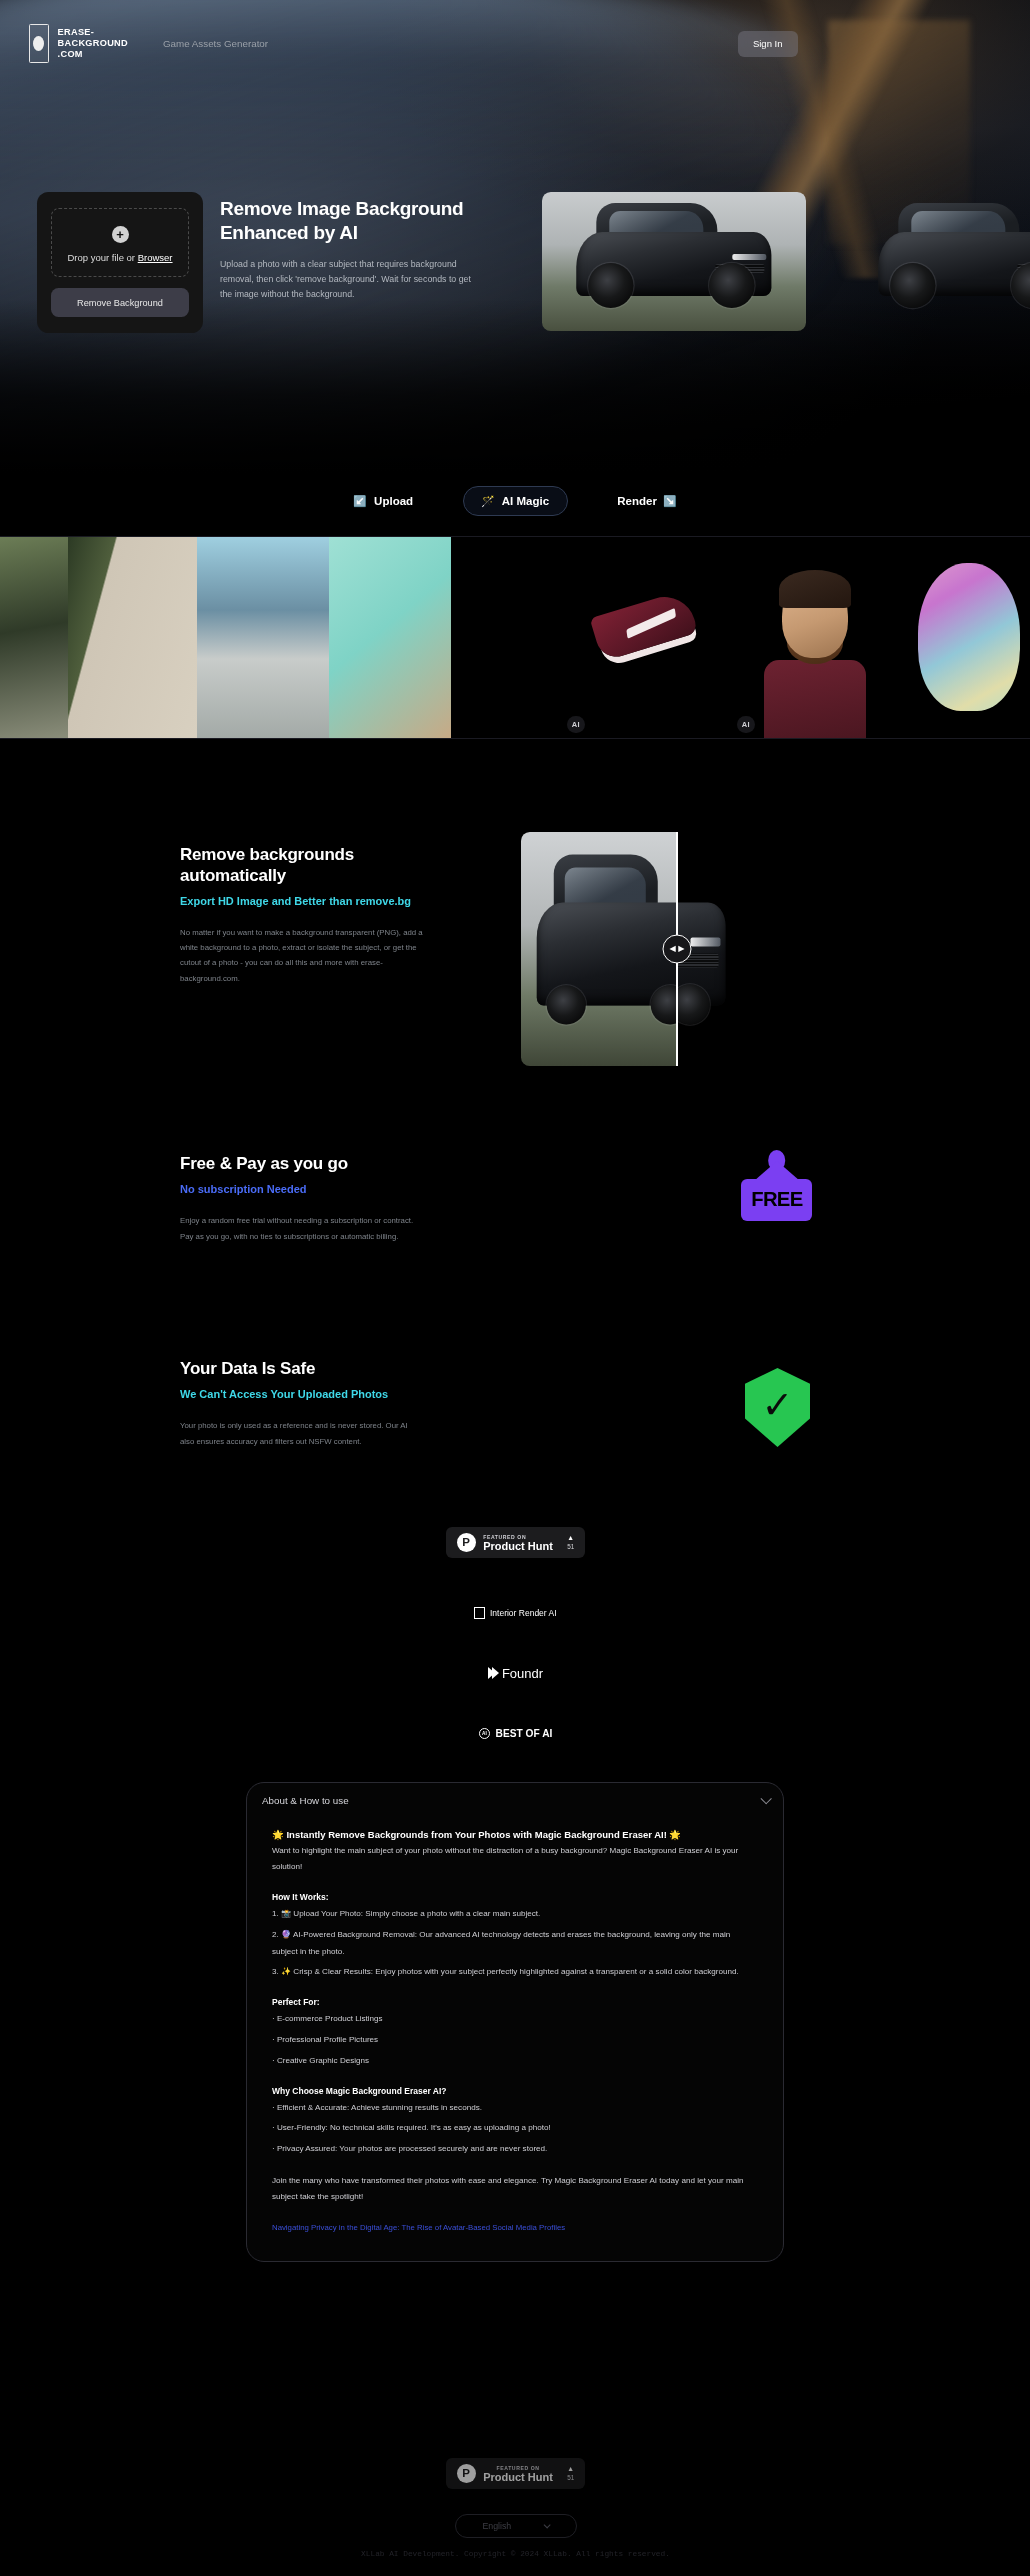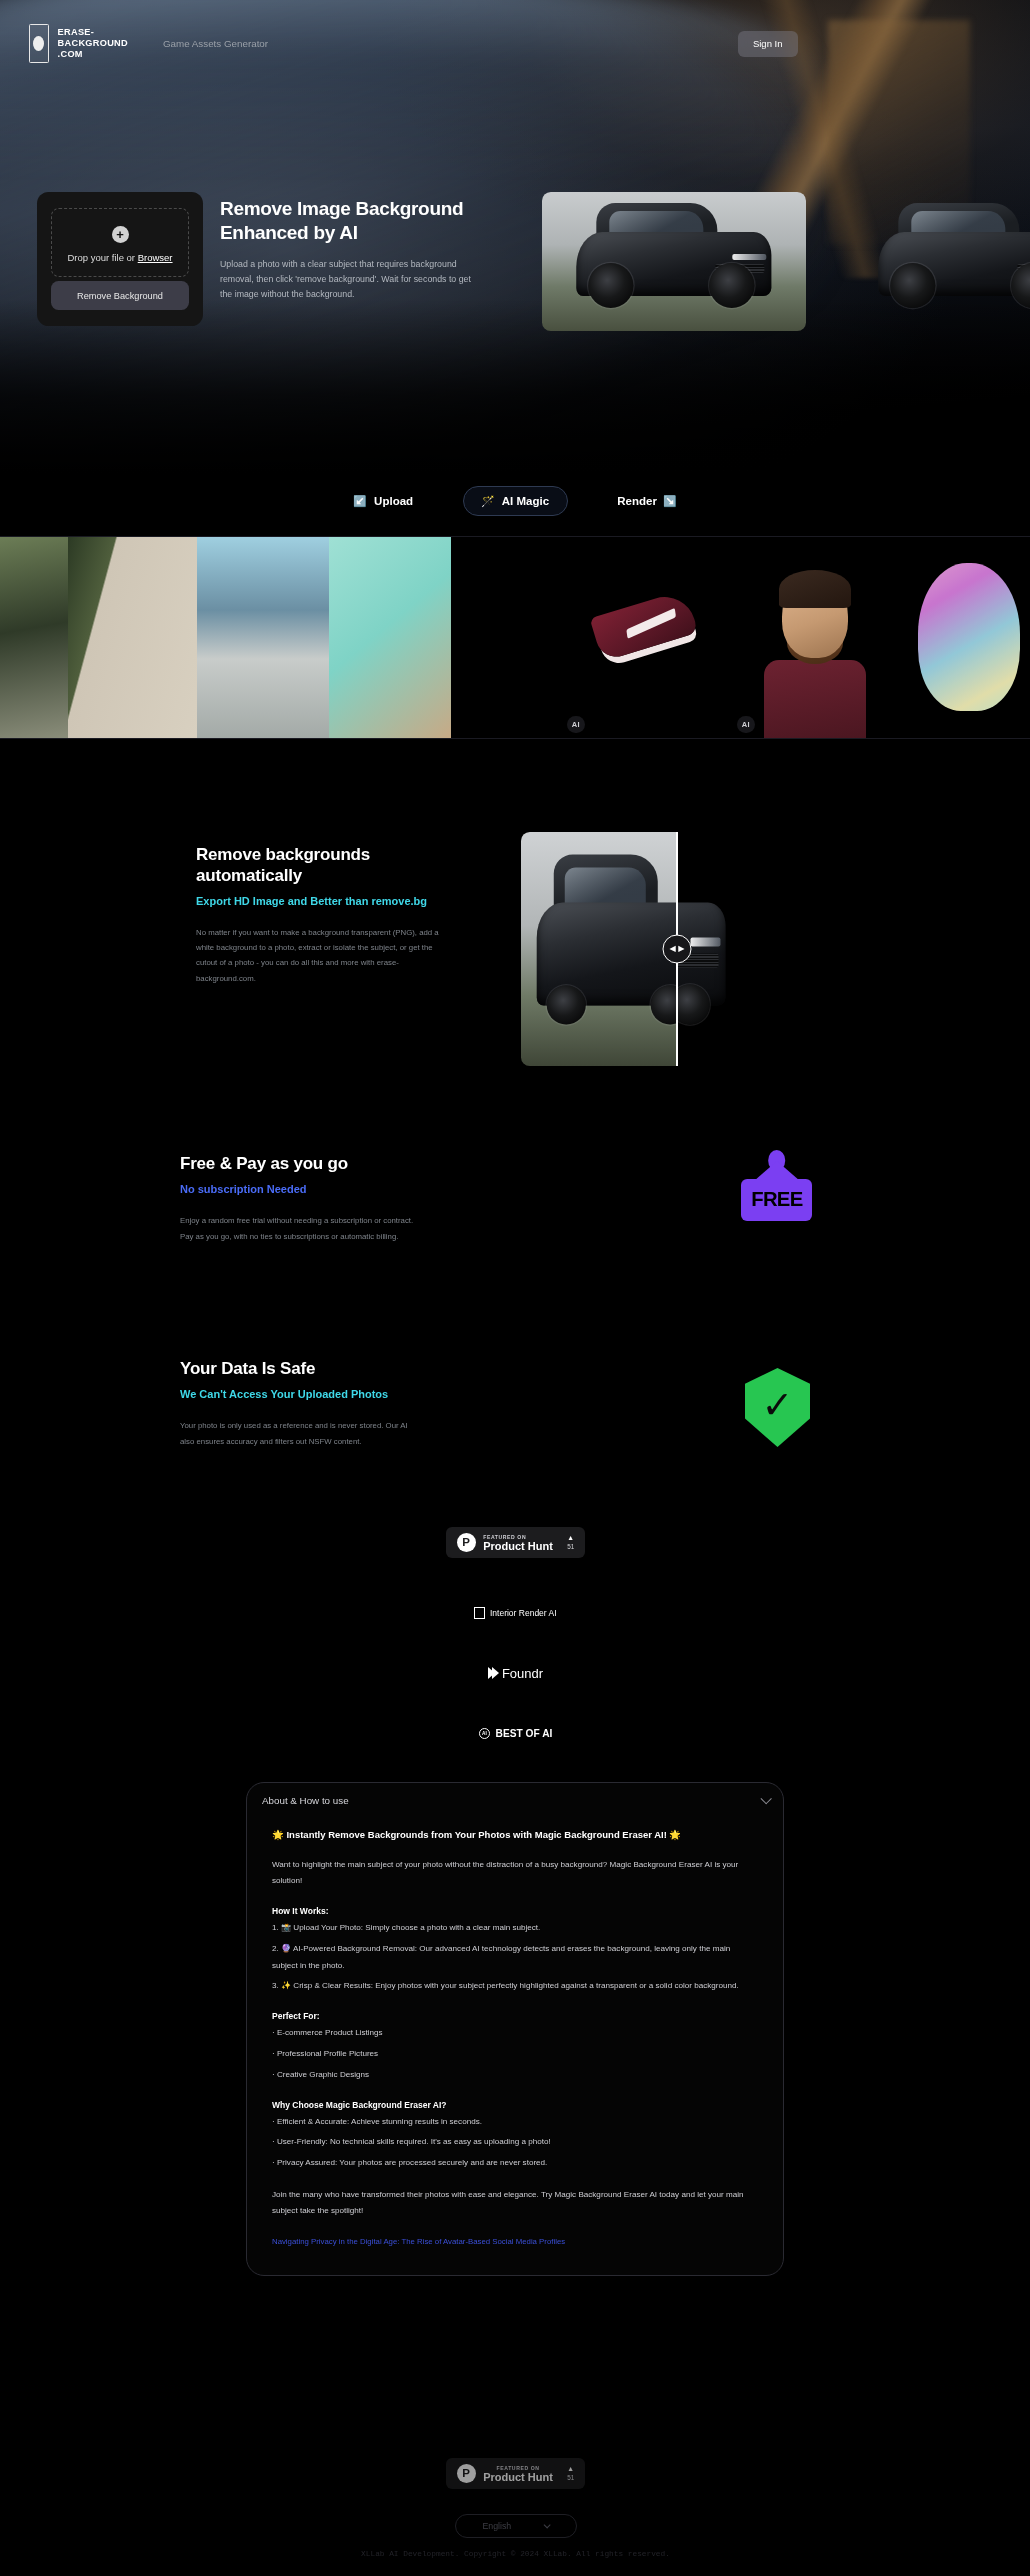--- a/index.html
+++ b/index.html
@@ -83,21 +83,21 @@
     padding:17px 6.8px 13px; text-align:center; cursor:pointer;
   }
   .plus-circle {
     width:17px; height:17px; border-radius:50%; background:#d2d2d2;
     margin:0 auto 9.5px; display:flex; align-items:center; justify-content:center;
     color:#111; font-size:13px; font-weight:bold; line-height:1;
   }
   .drop-text { font-size:9.5px; color:#ddd; }
   .drop-text u { color:#fff; }
   .remove-btn {
-    margin-top:4px; width:100%; background:#3d3d48; color:#e8e8e8;
+    margin-top:11px; width:100%; background:#3d3d48; color:#e8e8e8;
     border:none; border-radius:7.5px; padding:9.5px 0; font-size:9.2px;
     cursor:pointer; font-family:inherit;
   }
 
   
   .hero-copy { position:absolute; left:220px; top:197px; width:271px; z-index:15; }
   .hero-title {
     font-size:19px; font-weight:bold; line-height:1.26; letter-spacing:-0.3px;
     color:#fff;
   }
@@ -337,21 +337,21 @@
     border:0.7px solid #2a2a32; border-radius:18px; background:#050505;
   }
   .acc-head {
     display:flex; align-items:center; justify-content:space-between;
     padding:11.5px 15px; font-size:9.8px; color:#d7d7dc; cursor:pointer;
   }
   .chev { width:7.5px; height:7.5px; border-right:1.1px solid #8b8b93;
     border-bottom:1.1px solid #8b8b93; transform:rotate(45deg) translateY(-2px); }
   .acc-body { padding:9.5px 25px 28.5px; }
   .acc-h1 { font-size:9.5px; font-weight:bold; line-height:1.62; color:#fff; }
-  .acc-p { font-size:8.1px; line-height:2.05; color:#cfcfd4; margin-top:15px; }
+  .acc-p { font-size:8.1px; line-height:2.05; color:#cfcfd4; margin-top:1px; }
   .acc-h2 { font-size:8.5px; font-weight:bold; color:#fff; margin-top:16.3px; }
   .acc-li { font-size:8.1px; line-height:2.05; color:#cfcfd4; margin-top:4.1px; }
   .acc-link {
     display:block; margin-top:17.6px; font-size:7.8px; color:#3b4fd8;
     text-decoration:none; cursor:pointer;
   }
 
   
   .footer {
     position:absolute; left:0; top:2458px; width:1031px; text-align:center;
@@ -465,21 +465,21 @@
     <div class="sil man-beard"></div>
     <div class="sil man-head"></div>
     <div class="sil man-hair"></div>
     <div class="ai-badge">AI</div>
   </div>
   <div class="g-item g-bubble">
     <div class="sil bubble-sil"></div>
   </div>
 </div>
 
-<div class="feature" style="left:196px; top:844px; width:285px;">
+<div class="feature" style="left:180px; top:844px; width:285px;">
   <h2 class="f-title">
     <span>Remove backgrounds</span><br>
     <span>automatically</span>
   </h2>
   <div class="f-accent" style="color:#3fd8e8; max-width:234px;">Export HD Image and Better than remove.bg</div>
   <p class="f-body" style="max-width:258px;">No matter if you want to make a background transparent (PNG), add a white background to a photo, extract or isolate the subject, or get the cutout of a photo - you can do all this and more with erase-background.com.</p>
 </div>
 
 <div class="ba">
   <div class="ba-left">

